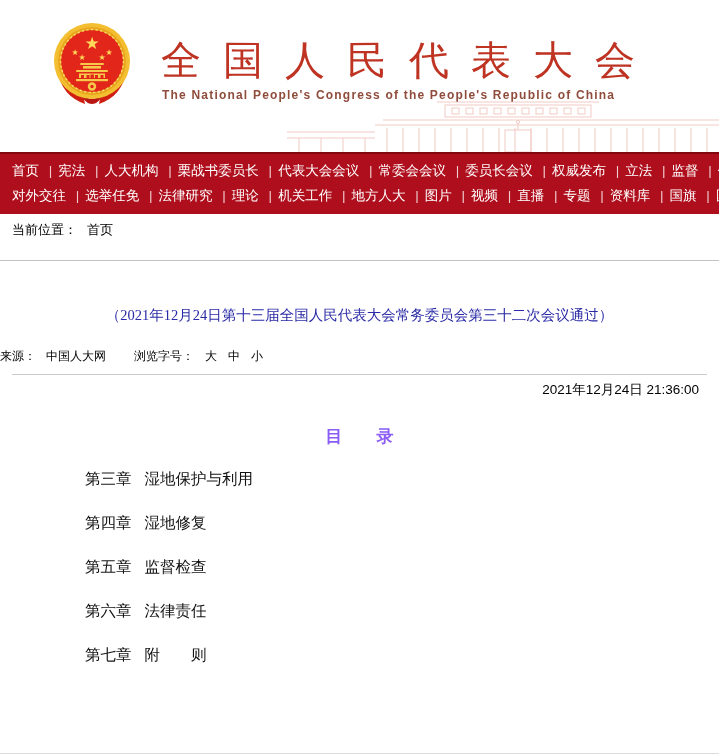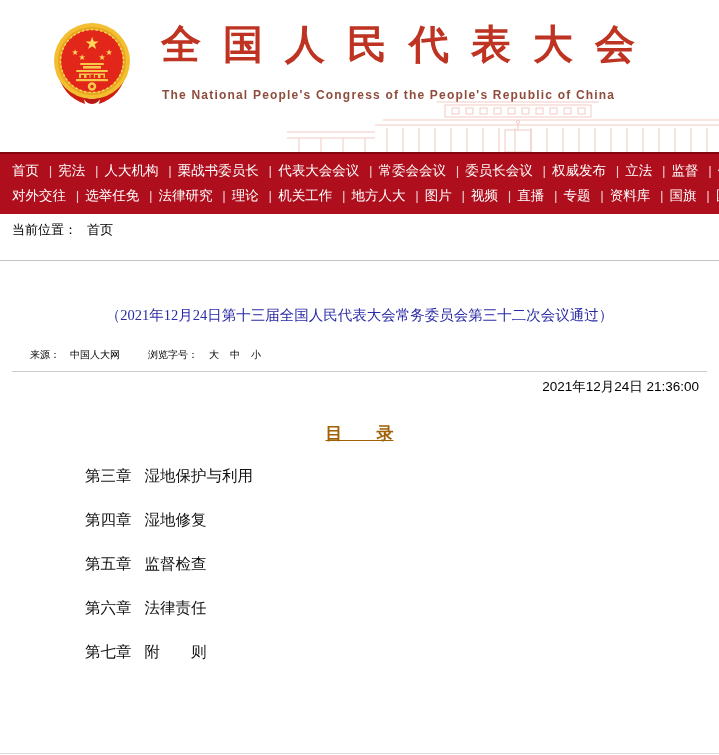--- a/index.html
+++ b/index.html
@@ -8,22 +8,22 @@
     width:719px; height:755px; overflow:hidden; position:relative;
     background:#ffffff; color:#000;
     font-family:"Liberation Sans","DejaVu Sans",sans-serif;
   }
 
   
   .site-header { position:relative; height:152px; background:#fff; overflow:hidden; }
   .emblem-link { position:absolute; left:50px; top:17px; width:84px; height:96px; display:block; }
   .emblem-link svg { width:100%; height:100%; display:block; }
   .site-title {
-    position:absolute; left:161px; top:22px;
-    font-size:40px; font-weight:bold; color:#BE3322;
+    position:absolute; left:161px; top:38px;
+    font-size:40px; font-weight:normal; color:#BE3322;
     letter-spacing:22px; white-space:nowrap; line-height:1.1;
   }
   .site-sub {
     position:absolute; left:162px; top:88px;
     font-size:12px; font-weight:bold; color:#8F4C3C;
     letter-spacing:1.2px; white-space:nowrap;
   }
   .building-watermark { position:absolute; right:0; bottom:0; width:432px; height:54px; opacity:.85; }
 
   
@@ -42,31 +42,31 @@
   .doc-title {
     text-align:center; margin:0;
     font-family:"Liberation Serif","DejaVu Serif",serif;
     font-weight:bold; font-size:23px; color:#1B1BA3; letter-spacing:1px;
   }
   .doc-subtitle {
     text-align:center; margin-top:15px;
     font-family:"Liberation Serif","DejaVu Serif",serif;
     font-size:14.5px; color:#2A2AA6;
   }
-  .meta-row { margin-top:23px; padding-left:30px; font-size:10px; color:#000; }
+  .meta-row { margin-top:23px; font-size:12px; color:#000; }
   .meta-row .src { margin-left:10px; }
   .meta-row .fs-label { margin-left:28px; }
   .size-btn { margin-left:11px; cursor:pointer; color:#000; text-decoration:none; }
   .meta-line { border:none; border-top:1px solid #CBCBCB; margin:9px 12px 0 12px; }
   .doc-date { text-align:right; padding-right:20px; margin-top:6px; font-size:13.5px; }
 
   .toc-heading {
     text-align:center; margin-top:26px;
     font-family:"Liberation Serif","DejaVu Serif",serif;
-    font-size:17px; font-weight:bold; color:#a16207;text-decoration:underline;
+    font-size:17px; font-weight:bold; color:#8b5cf6;
   }
   .chapters { margin-top:21px; padding-left:85px; font-family:"Liberation Serif","DejaVu Serif",serif; }
   .chapter-row { height:44px; font-size:15.5px; color:#111; }
   .ch-title { margin-left:13px; }
 
   .page-bottom { position:absolute; left:0; bottom:1px; width:719px; border-top:1px solid #DCDCDC; }
 </style>
 </head>
 <body>
 

